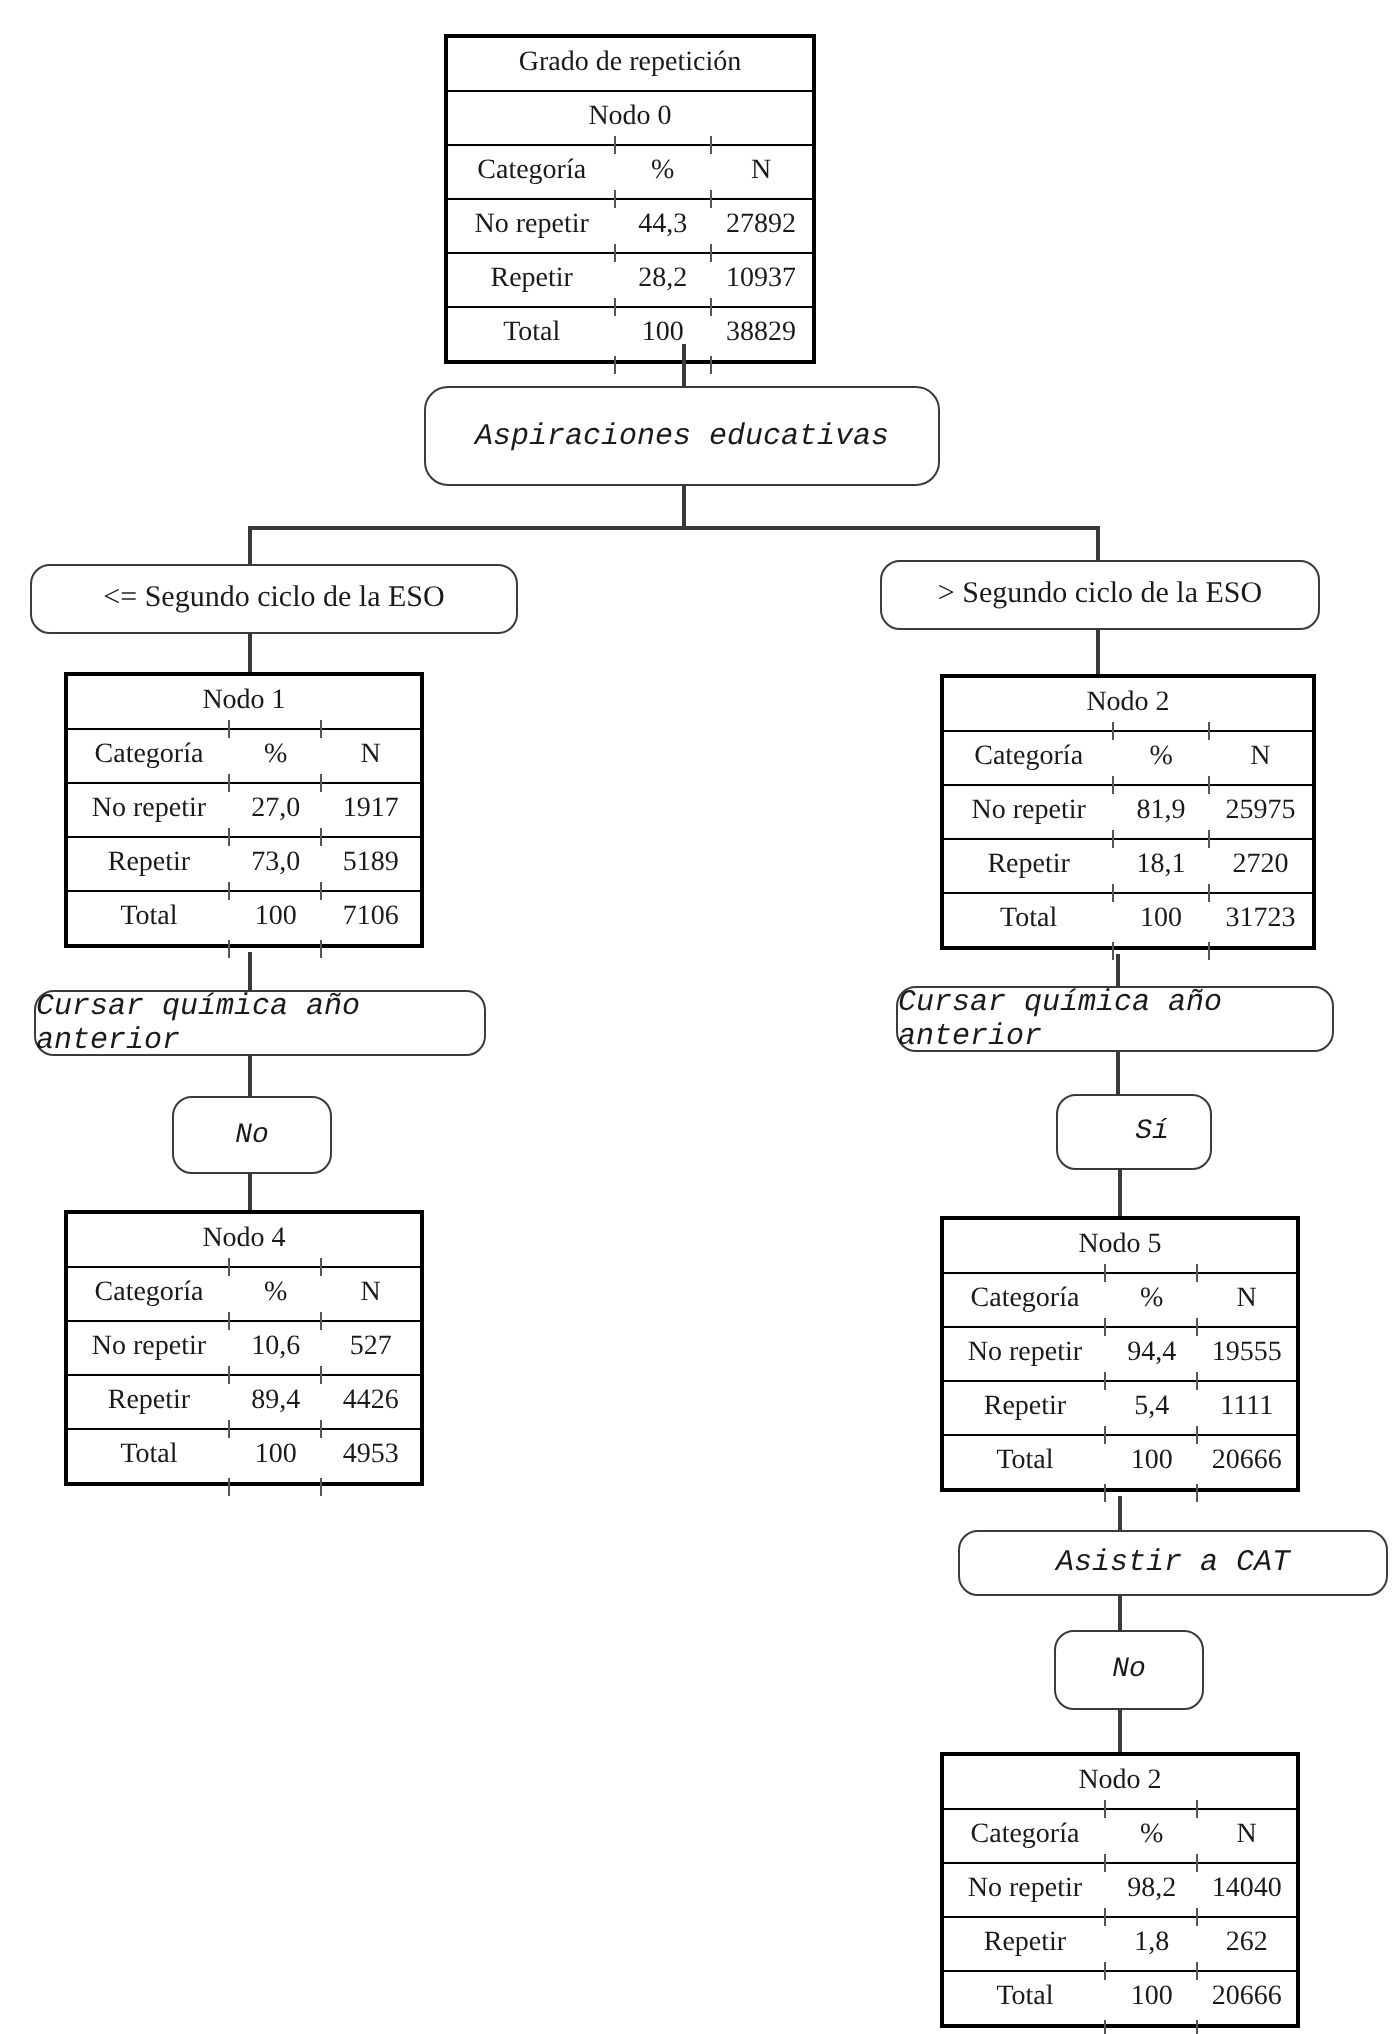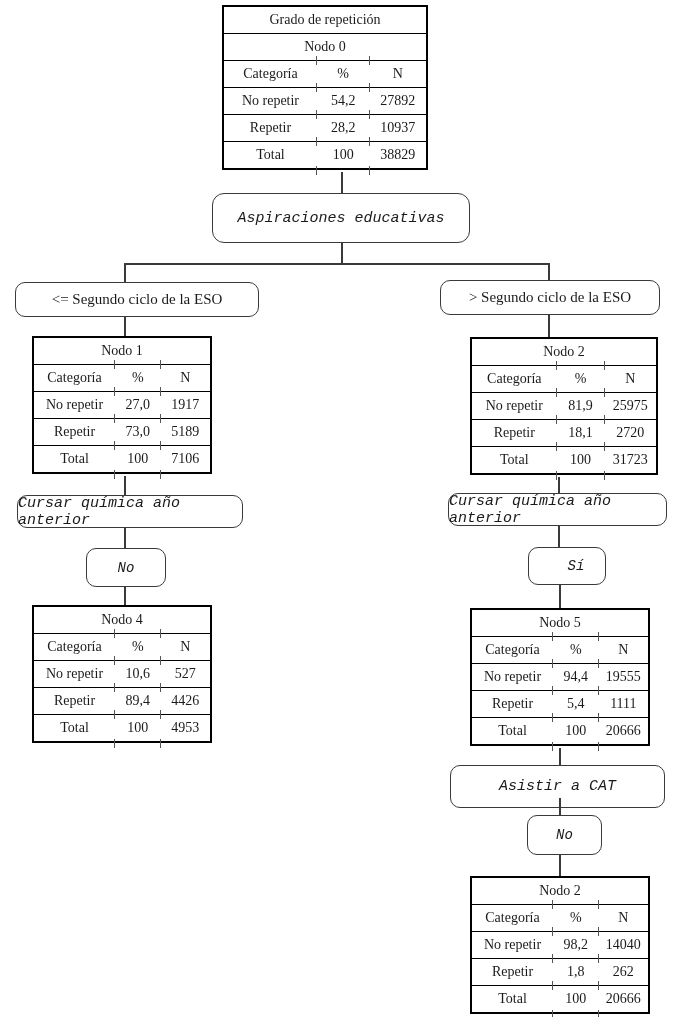--- a/index.html
+++ b/index.html
@@ -27,31 +27,31 @@
   .it{font-style:italic;font-family:Liberation Mono, monospace;}
   
   .vl{position:absolute;width:1.5px;background:#3a3a3a;}
   .hl{position:absolute;height:1.5px;background:#3a3a3a;}
 </style>
 </head>
 <body>
 
 <div class="canvas">
 
-  <div class="ntable" style="left:222px;top:5px;width:206px;">
+  <div class="ntable" style="left:222px;top:17px;width:186px;">
     <div class="trow">Grado de repetición</div>
     <div class="trow">Nodo 0</div>
     <div class="trow">
       <div class="cell c-cat">Categoría</div>
       <div class="cell c-pct">%</div>
       <div class="cell c-n">N</div>
     </div>
     <div class="trow">
       <div class="cell c-cat">No repetir</div>
-      <div class="cell c-pct">54,2</div>
+      <div class="cell c-pct">44,3</div>
       <div class="cell c-n">27892</div>
     </div>
     <div class="trow">
       <div class="cell c-cat">Repetir</div>
       <div class="cell c-pct">28,2</div>
       <div class="cell c-n">10937</div>
     </div>
     <div class="trow lastrow">
       <div class="cell c-cat">Total</div>
       <div class="cell c-pct">100</div>
@@ -190,21 +190,21 @@
       <div class="cell c-n">1111</div>
     </div>
     <div class="trow lastrow">
       <div class="cell c-cat">Total</div>
       <div class="cell c-pct">100</div>
       <div class="cell c-n">20666</div>
     </div>
   </div>
 
   <div class="vl" style="left:559px;top:748px;height:17px;"></div>
-  <div class="rbox it" style="left:450px;top:765px;width:215px;height:43px;">
+  <div class="rbox it" style="left:479px;top:765px;width:215px;height:33px;">
     <span>Asistir a CAT</span>
   </div>
   <div class="vl" style="left:559px;top:798px;height:17px;"></div>
   <div class="rbox it" style="left:527px;top:815px;width:75px;height:40px;font-size:14px;">
     <span>No</span>
   </div>
   <div class="vl" style="left:559px;top:855px;height:21px;"></div>
 
   <div class="ntable" style="left:470px;top:876px;width:180px;">
     <div class="trow">Nodo 2</div>

